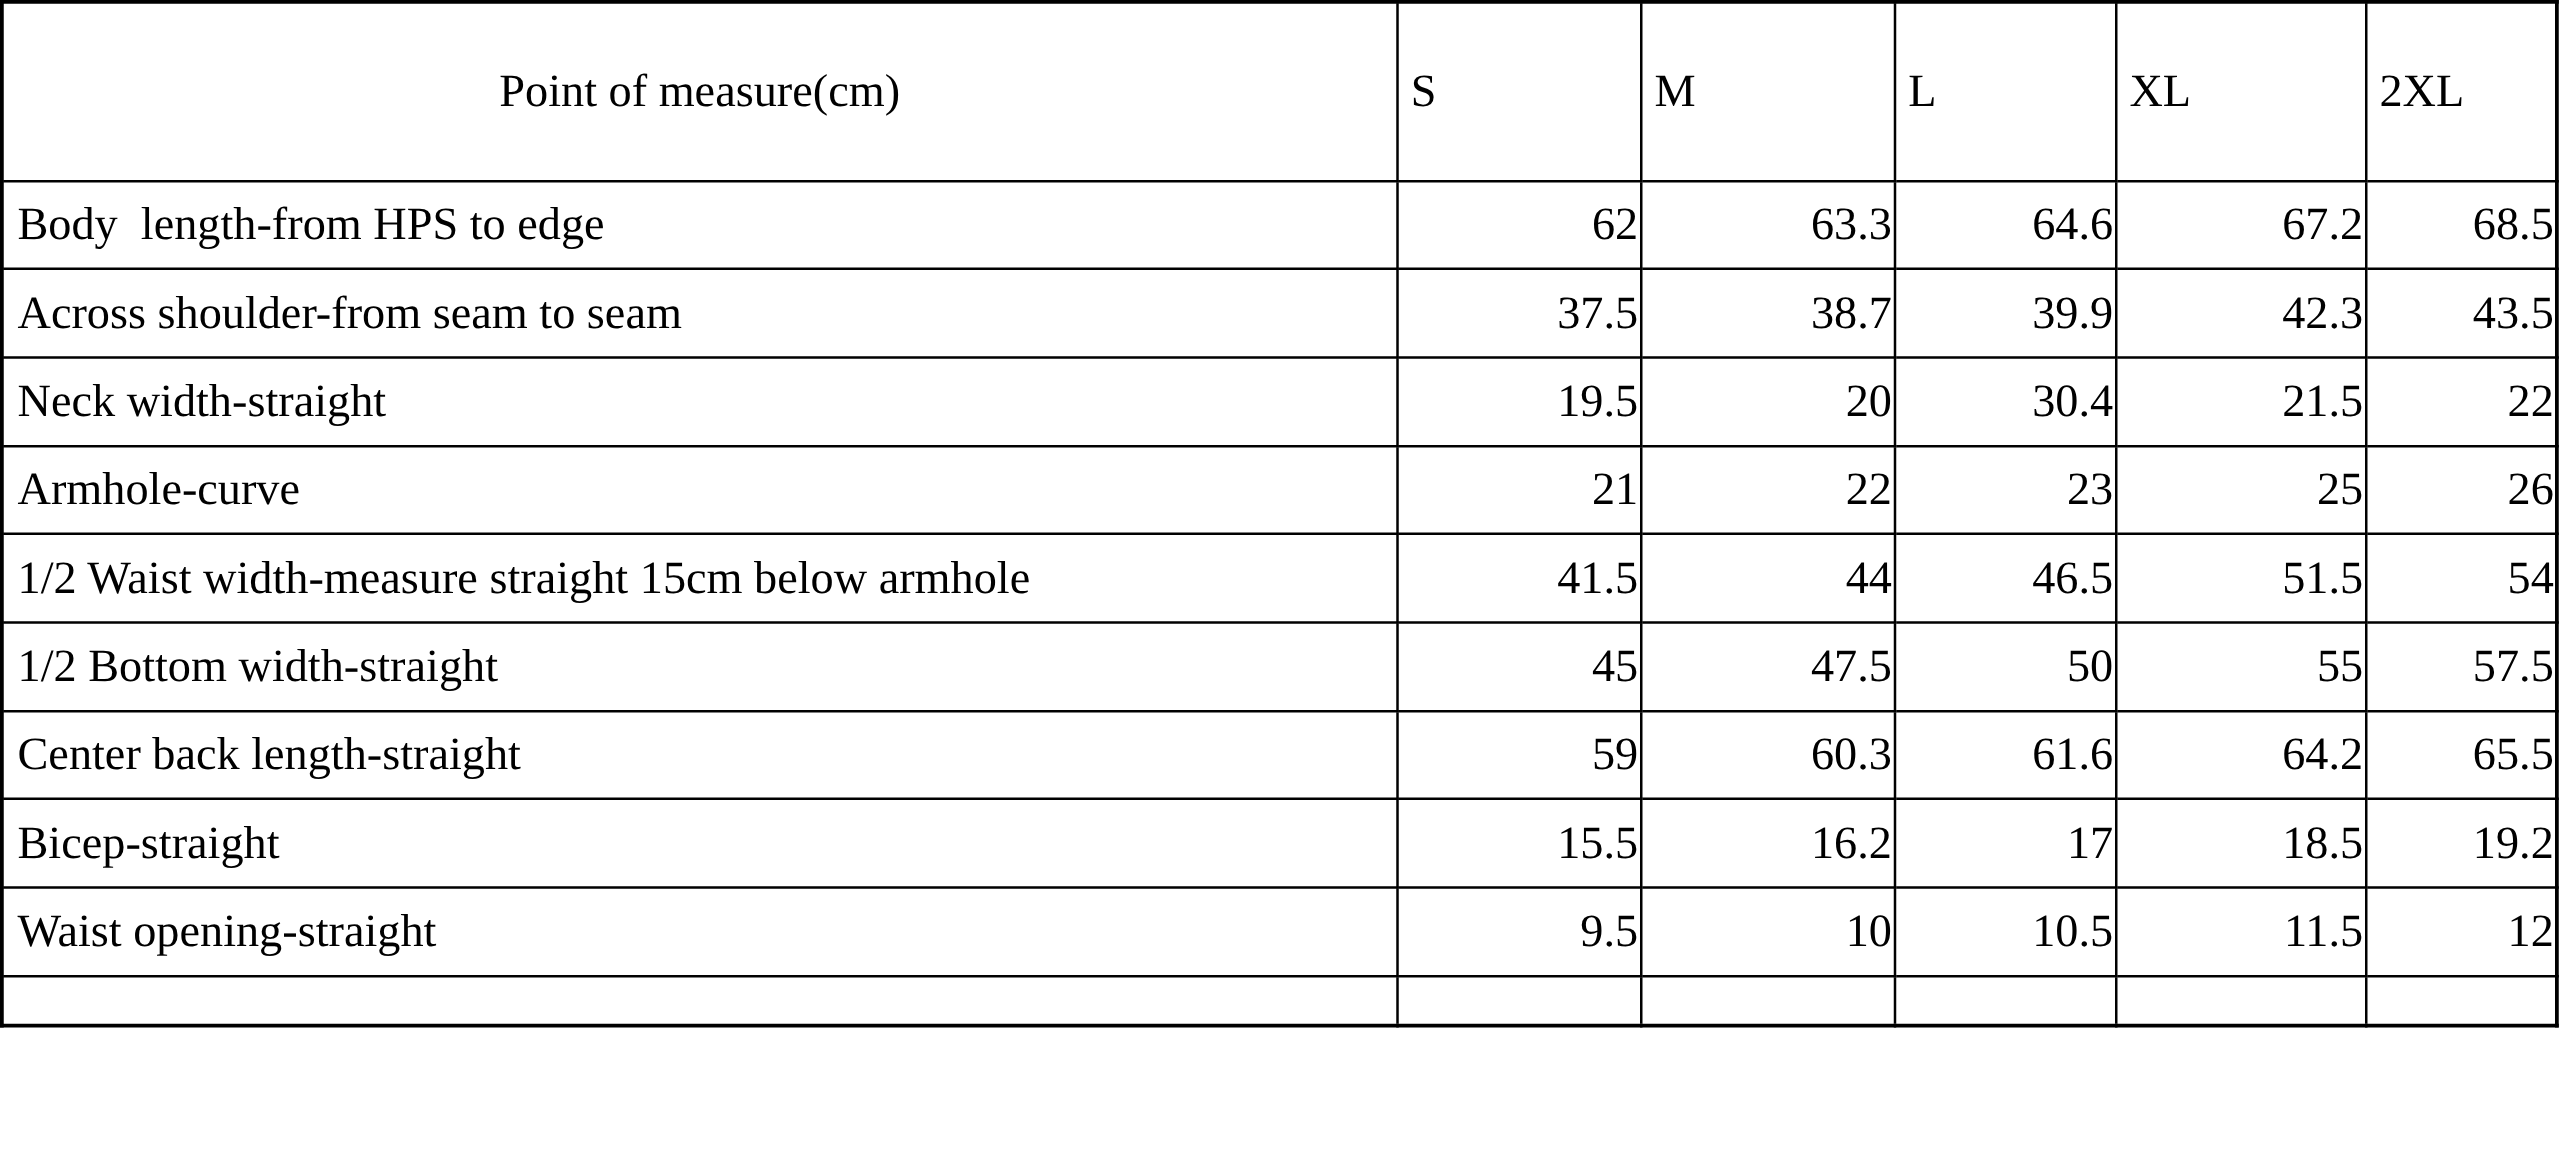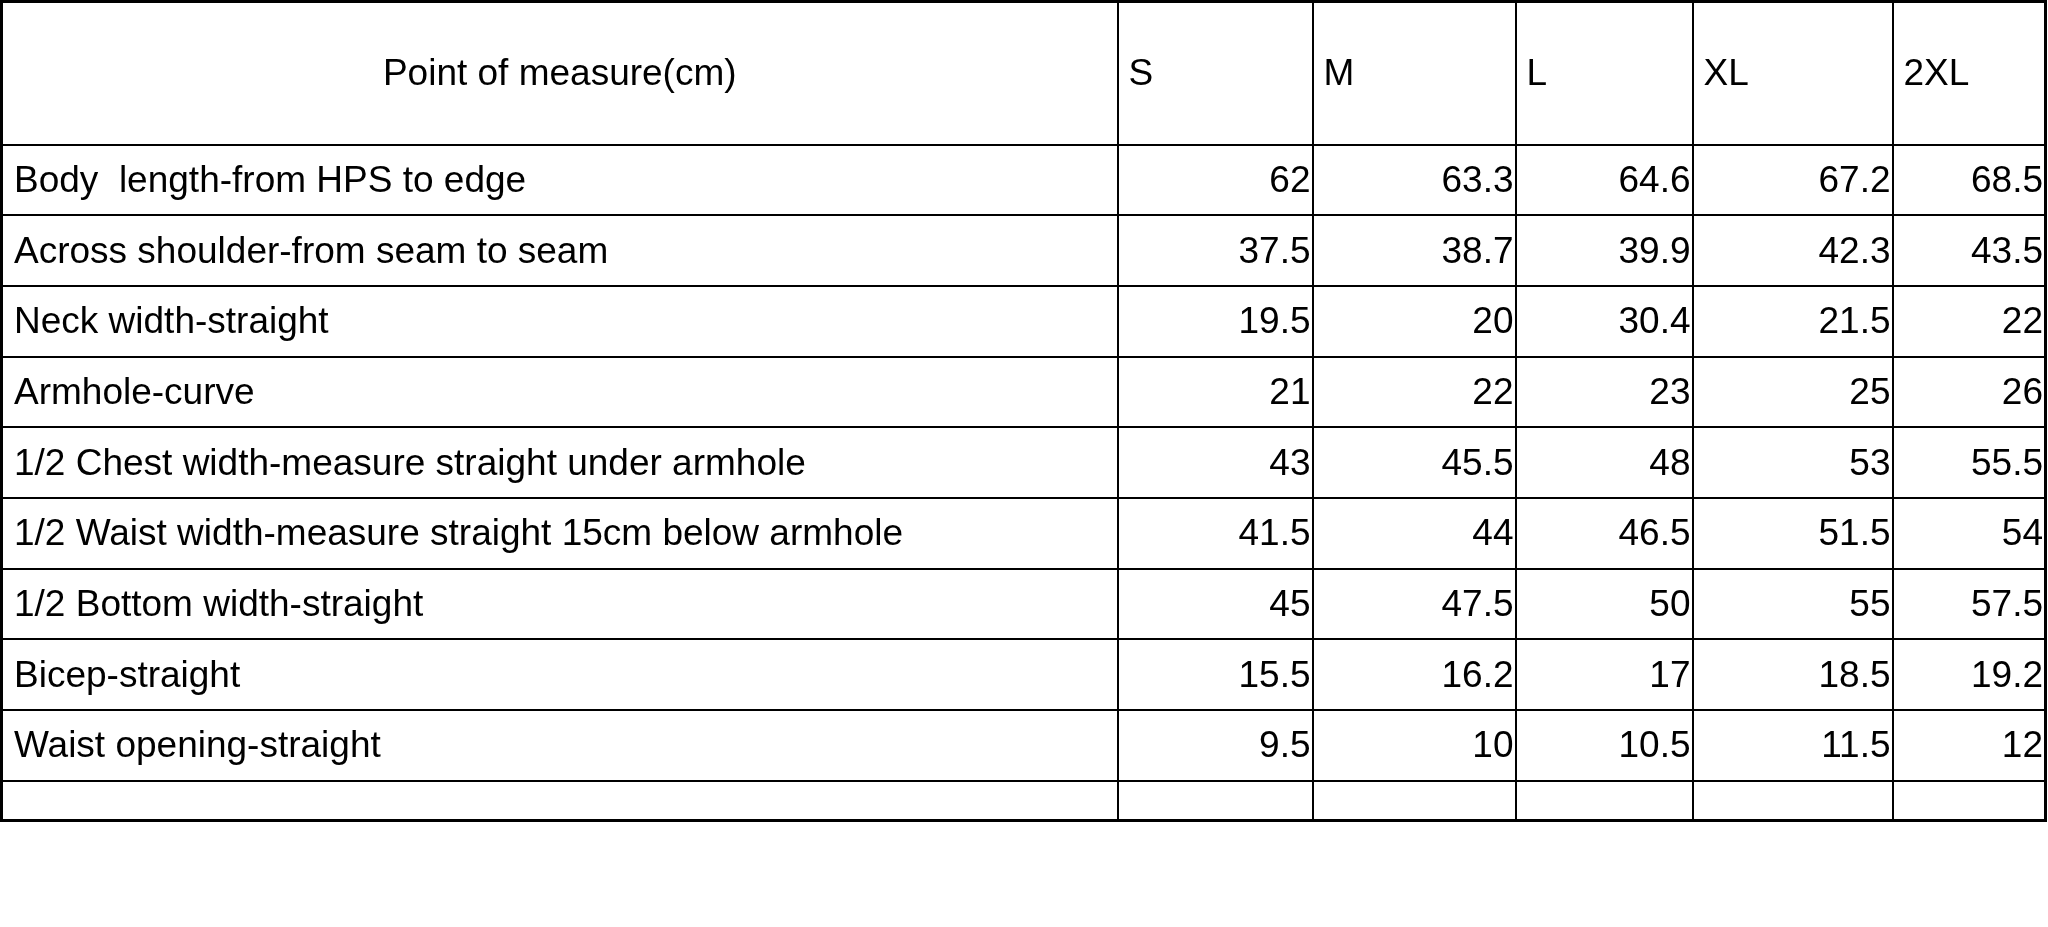--- a/index.html
+++ b/index.html
@@ -6,21 +6,21 @@
     margin: 0;
     padding: 0;
     background: #ffffff;
   }
   .screen {
     position: relative;
     width: 2048px;
     height: 927px;
     overflow: hidden;
     background: #ffffff;
-    font-family: Liberation Sans, sans-serif;
+    font-family: Liberation Serif, serif;
     color: #000000;
   }
   table.size-chart {
     border-collapse: collapse;
     table-layout: fixed;
     width: 2044px;
     margin: 0;
   }
   table.size-chart th,
   table.size-chart td {
@@ -104,42 +104,42 @@
         </tr>
         <tr class="data-row">
           <td class="measure-cell">Armhole-curve</td>
           <td class="value-cell">21</td>
           <td class="value-cell">22</td>
           <td class="value-cell">23</td>
           <td class="value-cell">25</td>
           <td class="value-cell">26</td>
         </tr>
         <tr class="data-row">
-          <td class="measure-cell">1/2 Chest width-measure straight under armhole</td>
-          <td class="value-cell">43</td>
-          <td class="value-cell">45.5</td>
-          <td class="value-cell">48</td>
-          <td class="value-cell">53</td>
-          <td class="value-cell">55.5</td>
-        </tr>
-        <tr class="data-row">
           <td class="measure-cell">1/2 Waist width-measure straight 15cm below armhole</td>
           <td class="value-cell">41.5</td>
           <td class="value-cell">44</td>
           <td class="value-cell">46.5</td>
           <td class="value-cell">51.5</td>
           <td class="value-cell">54</td>
         </tr>
         <tr class="data-row">
           <td class="measure-cell">1/2 Bottom width-straight</td>
           <td class="value-cell">45</td>
           <td class="value-cell">47.5</td>
           <td class="value-cell">50</td>
           <td class="value-cell">55</td>
           <td class="value-cell">57.5</td>
+        </tr>
+        <tr class="data-row">
+          <td class="measure-cell">Center back length-straight</td>
+          <td class="value-cell">59</td>
+          <td class="value-cell">60.3</td>
+          <td class="value-cell">61.6</td>
+          <td class="value-cell">64.2</td>
+          <td class="value-cell">65.5</td>
         </tr>
         <tr class="data-row">
           <td class="measure-cell">Bicep-straight</td>
           <td class="value-cell">15.5</td>
           <td class="value-cell">16.2</td>
           <td class="value-cell">17</td>
           <td class="value-cell">18.5</td>
           <td class="value-cell">19.2</td>
         </tr>
         <tr class="data-row">

